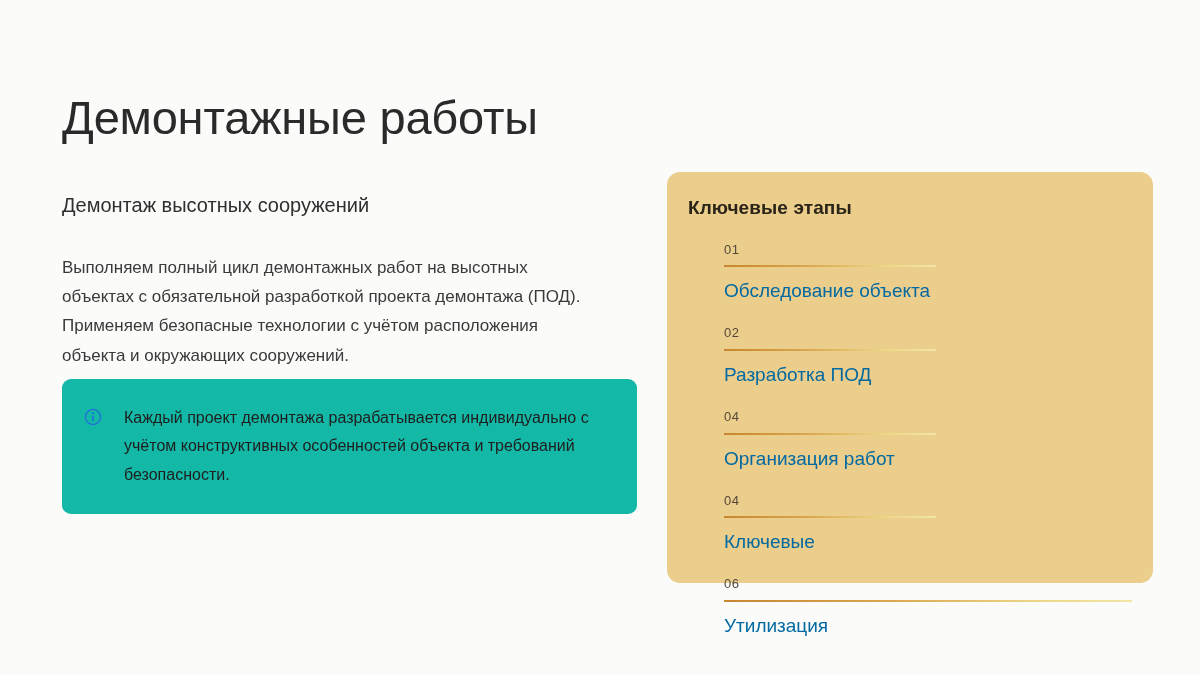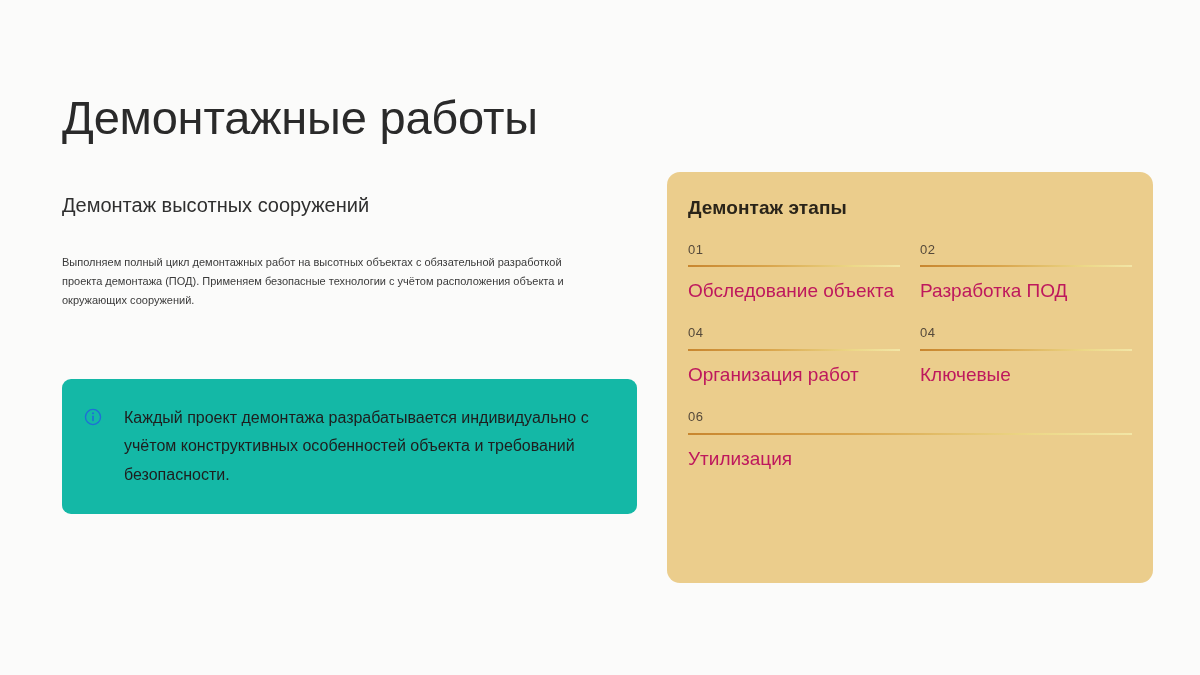--- a/index.html
+++ b/index.html
@@ -48,21 +48,21 @@
 
   .subtitle {
     font-size: 20px;
     font-weight: 400;
     line-height: 1.3;
     color: #2f2f2f;
     margin-bottom: 32px;
   }
 
   .body-text {
-    font-size: 11px;
+    font-size: 17px;
     line-height: 1.72;
     color: #3a3a3a;
     font-weight: 400;
     max-width: 540px;
     margin-top: 35px;
   }
 
   
   .callout {
     position: absolute;
@@ -112,20 +112,21 @@
     line-height: 1.3;
     margin-bottom: 21px;
     letter-spacing: 0.1px;
   }
 
   .stages-grid {
     display: flex;
     flex-wrap: wrap;
     column-gap: 20px;
     row-gap: 22px;
+    margin-left: 36px;
   }
 
   .stage {
     width: 212px;
   }
 
   .stage.full {
     width: 100%;
   }
 
@@ -142,21 +143,21 @@
     height: 2px;
     width: 100%;
     background: linear-gradient(90deg, #c8862f 0%, #d9a54c 38%, #ecd888 78%, #f2e6a6 100%);
     margin-bottom: 11px;
   }
 
   .stage-label {
     font-size: 19px;
     font-weight: 400;
     line-height: 1.32;
-    color: #be185d;
+    color: #0369a1;
   }
 </style>
 </head>
 <body>
 
 <div class="slide">
 
   <h1 class="page-title">Демонтажные работы</h1>
 
   <div class="left-col">
@@ -167,21 +168,21 @@
   <div class="callout">
     <svg class="callout-icon" viewBox="0 0 20 20">
       <circle cx="10" cy="10" r="8.4" fill="none" stroke="#1f6fd6" stroke-width="1.5"></circle>
       <circle cx="10" cy="5.9" r="1.15" fill="#1f6fd6"></circle>
       <rect x="9.1" y="8.4" width="1.8" height="6.2" rx="0.8" fill="#1f6fd6"></rect>
     </svg>
     <div class="callout-text">Каждый проект демонтажа разрабатывается индивидуально с учётом конструктивных особенностей объекта и требований безопасности.</div>
   </div>
 
   <div class="stages-card">
-    <div class="stages-title">Демонтаж этапы</div>
+    <div class="stages-title">Ключевые этапы</div>
 
     <div class="stages-grid">
 
       <div class="stage">
         <div class="stage-num">01</div>
         <div class="stage-rule"></div>
         <div class="stage-label">Обследование объекта</div>
       </div>
 
       <div class="stage">

